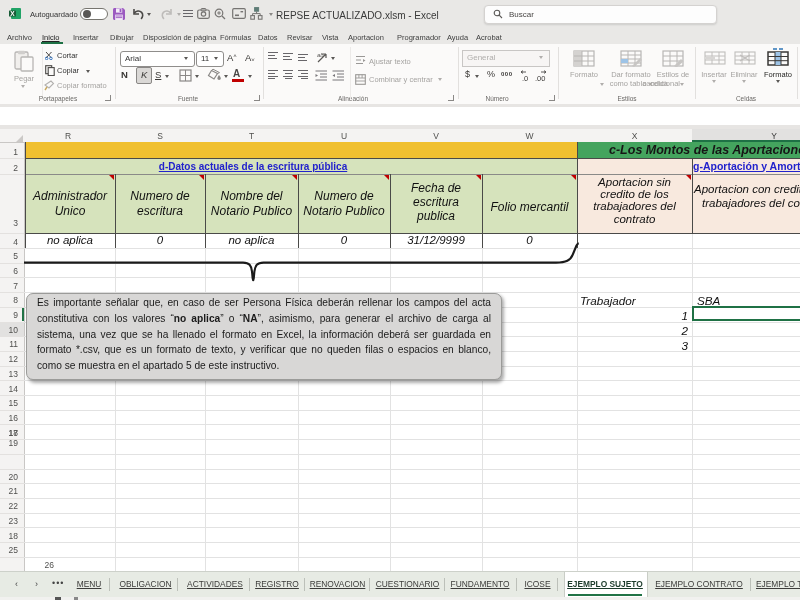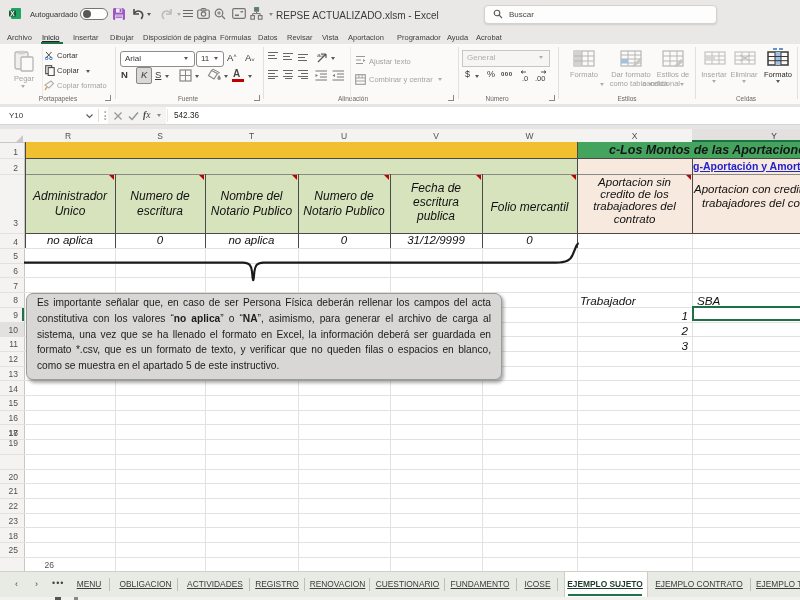--- a/index.html
+++ b/index.html
@@ -322,39 +322,20 @@
     <rect x="2" y="4" width="20" height="13" fill="#fbfaf9" stroke="#3a3836" stroke-width="1.5"></rect>
     <rect x="9" y="4" width="6" height="13" fill="#9dc3e6"></rect>
     <path d="M2 8.5 H22 M2 12.7 H22 M9 4 V17 M15 4 V17" stroke="#3a3836" stroke-width="1"></path>
   </svg>
   <div class="abs" style="left:755px;top:26px;width:46px;text-align:center;font-size:7.5px;color:#262624;">Formato</div>
   <div class="caret abs" style="left:776px;top:36px;"></div>
   <div class="glabel" style="left:706px;">Celdas</div>
   <div class="gdiv" style="left:797px;"></div>
 </div>
 <div class="abs" id="fgap"></div>
-<div class="abs" id="fbar">
-  <div class="abs" style="left:9px;top:4px;font-size:8px;color:#333;">Y10</div>
-  <svg class="abs" style="left:85px;top:5px;" width="9" height="8" viewBox="0 0 9 8">
-        <path d="M1.5 2.5 L4.5 5.5 L7.5 2.5" fill="none" stroke="#5a5856" stroke-width="1.1"></path>
-      </svg>
-  <div class="abs" style="left:98px;top:2px;width:1px;height:13px;background:#e0dedc;"></div>
-  <div class="abs" style="left:108px;top:0;width:58px;height:17px;background:#f4f3f2;"></div>
-  <div class="abs" style="left:104px;top:3px;font-size:7px;color:#b0aeac;letter-spacing:0;line-height:3.5px;">•<br>•<br>•</div>
-  <svg class="abs" style="left:113px;top:4px;" width="10" height="10" viewBox="0 0 10 10">
-    <path d="M1.5 1.5 L8.5 8.5 M8.5 1.5 L1.5 8.5" stroke="#9a9896" stroke-width="1.3"></path>
-  </svg>
-  <svg class="abs" style="left:128px;top:4px;" width="11" height="10" viewBox="0 0 11 10">
-    <path d="M1 5.5 L4 8.5 L10 1.5" fill="none" stroke="#8a9890" stroke-width="1.4"></path>
-  </svg>
-  <div class="abs" style="left:143px;top:2.5px;font-size:9.5px;font-style:italic;color:#4a4846;font-family:'Liberation Serif',serif;"><b>f</b>x</div>
-  <div class="caret abs" style="left:157px;top:7px;border-top-color:#8a8886;"></div>
-  <div class="abs" style="left:167px;top:2px;width:1px;height:13px;background:#e8e6e4;"></div>
-  <div class="abs" style="left:174px;top:4px;font-size:8.2px;color:#262624;">542.36</div>
-</div>
 <div class="abs" id="fgap2"></div>
 <div class="abs" id="grid">
 <div id="colhdr">
 <div class="abs" style="left:16px;top:5.5px;width:0;height:0;border-left:7px solid transparent;border-bottom:7px solid #cbc9c7;"></div>
 <div class="chl" style="left:53px;">R</div>
 <div class="chl" style="left:145px;">S</div>
 <div class="chl" style="left:236.5px;">T</div>
 <div class="chl" style="left:329px;">U</div>
 <div class="chl" style="left:421px;">V</div>
 <div class="chl" style="left:514.5px;">W</div>
@@ -443,20 +424,21 @@
 <div class="vgl" style="left:205px;top:119px;height:323px;"></div>
 <div class="vgl" style="left:298px;top:119px;height:323px;"></div>
 <div class="vgl" style="left:390px;top:119px;height:323px;"></div>
 <div class="vgl" style="left:482px;top:119px;height:323px;"></div>
 <div class="vgl" style="left:577px;top:119px;height:323px;"></div>
 <div class="vgl" style="left:692px;top:104px;height:338px;"></div>
 <div class="abs" style="left:25px;top:13px;width:552px;height:16px;background:#f0c030;"></div>
 <div class="abs" style="left:577px;top:13px;width:223px;height:16px;background:#44a45e;"></div>
 <div class="abs" style="left:609px;top:13.5px;font-size:12.5px;font-weight:bold;font-style:italic;color:#161616;white-space:nowrap;">c-Los Montos de las Aportaciones</div>
 <div class="abs" style="left:25px;top:29px;width:552px;height:16px;background:#d6e3bc;"></div>
+<div class="abs" style="left:103px;top:31.5px;width:300px;text-align:center;font-size:10px;font-weight:bold;color:#2222cc;text-decoration:underline;white-space:nowrap;">d-Datos actuales de la escritura pública</div>
 <div class="abs" style="left:577px;top:29px;width:223px;height:16px;background:#f8e9de;"></div>
 <div class="abs" style="left:693px;top:30.5px;font-size:10.5px;font-weight:bold;color:#2222cc;text-decoration:underline;white-space:nowrap;">g-Aportación y Amortización</div>
 <div class="abs" style="left:25px;top:45px;width:552px;height:59px;background:#d6e3bc;"></div>
 <div class="abs" style="left:577px;top:45px;width:223px;height:59px;background:#f8e9de;"></div>
 <div class="cell" style="left:25px;top:59.5px;width:90px;text-align:center;font-size:12px;line-height:15px;">Administrador<br>Unico</div>
 <div class="cell" style="left:115px;top:59.5px;width:90px;text-align:center;font-size:12px;line-height:15px;">Numero de<br>escritura</div>
 <div class="cell" style="left:205px;top:59.5px;width:93px;text-align:center;font-size:12px;line-height:15px;">Nombre del<br>Notario Publico</div>
 <div class="cell" style="left:298px;top:59.5px;width:92px;text-align:center;font-size:12px;line-height:15px;">Numero de<br>Notario Publico</div>
 <div class="cell" style="left:390px;top:52px;width:92px;text-align:center;font-size:12px;line-height:14px;">Fecha de<br>escritura<br>publica</div>
 <div class="cell" style="left:482px;top:71px;width:95px;text-align:center;font-size:12px;line-height:14px;">Folio mercantil</div>

